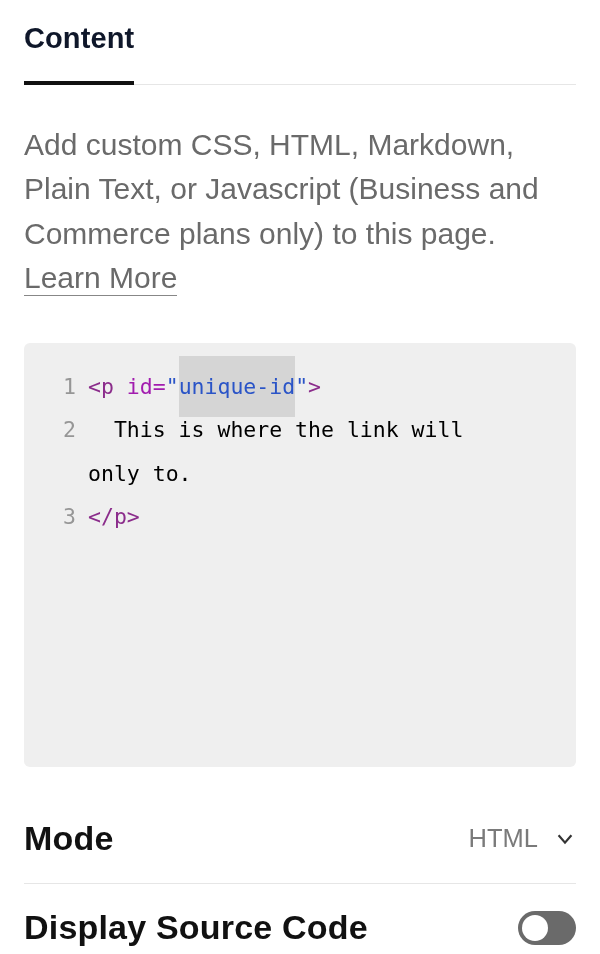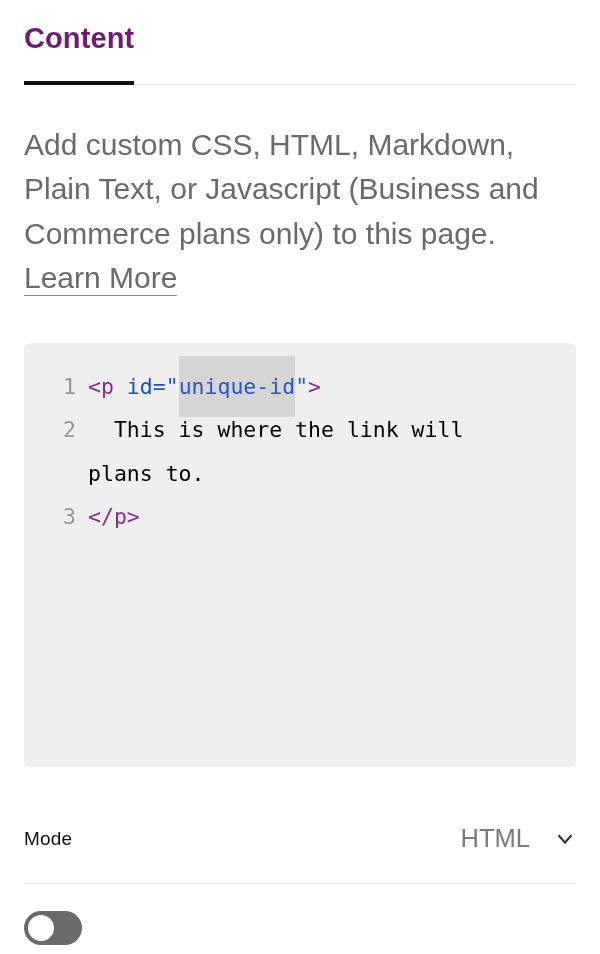--- a/index.html
+++ b/index.html
@@ -1,33 +1,33 @@
 <!DOCTYPE html>
 <html><head>
 <meta charset="utf-8">
 <style>
   *{box-sizing:border-box;margin:0;padding:0}
   body{font-family:-apple-system,BlinkMacSystemFont,"Segoe UI",Helvetica,Arial,sans-serif;background:#fff;width:600px;min-height:954px;padding:22px 24px 0 24px}
   .tabs{display:flex;border-bottom:1px solid #e6e6e6;margin-bottom:38px}
-  .tab{font-size:29px;font-weight:600;letter-spacing:0.1px;padding:0 0 26px 0;border-bottom:4px solid #111;margin-bottom:-1px;color:#701a75}
+  .tab{font-size:29px;font-weight:600;letter-spacing:0.1px;padding:0 0 26px 0;border-bottom:4px solid #111;margin-bottom:-1px;color:#0f172a}
   .desc{font-size:30px;line-height:1.48;color:#6a6a6a;margin-bottom:42px;max-width:540px}
   .link{color:#6a6a6a;text-decoration:none;border-bottom:1.5px solid #878787;padding-bottom:1px;cursor:pointer}
   .editor{background:#efefef;border-radius:6px;padding:22px 18px 0 18px;height:424px;font-family:"SFMono-Regular",Menlo,Consolas,monospace;font-size:21.5px;line-height:2.03;overflow:hidden}
   .line{display:flex}
   .gutter{width:34px;text-align:right;color:#969696;flex-shrink:0;user-select:none}
   .code{padding-left:12px;white-space:pre-wrap;flex:1}
   .wrap{padding-left:46px;white-space:pre-wrap}
   .tag{color:#8b2c8b}
-  .attr{color:#1d4ed8}
+  .attr{color:#a21caf}
   .str{color:#2a54c7}
   .hl{background:#d5d5d5;padding:18px 0}
   .row{display:flex;align-items:center;justify-content:space-between;border-bottom:1px solid #e6e6e6;height:89px}
-  .row-label{font-size:19px;font-weight:400;color:#111;letter-spacing:0.2px}
+  .row-label{font-size:34px;font-weight:700;color:#111;letter-spacing:0.2px}
   .mode-row{margin-top:28px}
-  .sel{display:flex;align-items:center;gap:24px;color:#7a7a7a;font-size:25.5px;cursor:pointer}
+  .sel{display:flex;align-items:center;gap:16px;color:#7a7a7a;font-size:25.5px;cursor:pointer}
   .chev{width:22px;height:22px;display:flex;align-items:center;justify-content:center}
   .chev svg{stroke:#333;stroke-width:2.4;fill:none}
   .toggle{width:58px;height:34px;background:#6a6a6a;border-radius:17px;position:relative;cursor:pointer}
   .knob{position:absolute;left:4px;top:4px;width:26px;height:26px;background:#fff;border-radius:50%}
 </style>
 </head>
 <body>
 
 <div class="tabs">
   <div class="tab">Content</div>
@@ -39,36 +39,37 @@
 
 <div class="editor">
   <div class="line">
     <span class="gutter">1</span>
     <span class="code"><span class="tag">&lt;p </span><span class="attr">id</span><span class="attr">=</span><span class="str">"</span><span class="str hl">unique-id</span><span class="str">"</span><span class="tag">&gt;</span></span>
   </div>
   <div class="line">
     <span class="gutter">2</span>
     <span class="code">  This is where the link will</span>
   </div>
-  <div class="wrap">plans to.</div>
+  <div class="wrap">only to.</div>
   <div class="line">
     <span class="gutter">3</span>
     <span class="code"><span class="tag">&lt;/p&gt;</span></span>
   </div>
 </div>
 
 <div class="row mode-row">
   <span class="row-label">Mode</span>
   <div class="sel">
     <span>HTML</span>
     <span class="chev">
       <svg viewBox="0 0 24 24" width="22" height="22">
           <polyline points="5 8 12 16 19 8"></polyline>
         </svg>
     </span>
   </div>
 </div>
 
 <div class="row">
+  <span class="row-label">Display Source Code</span>
   <div class="toggle">
     <div class="knob"></div>
   </div>
 </div>
 
 </body></html>

